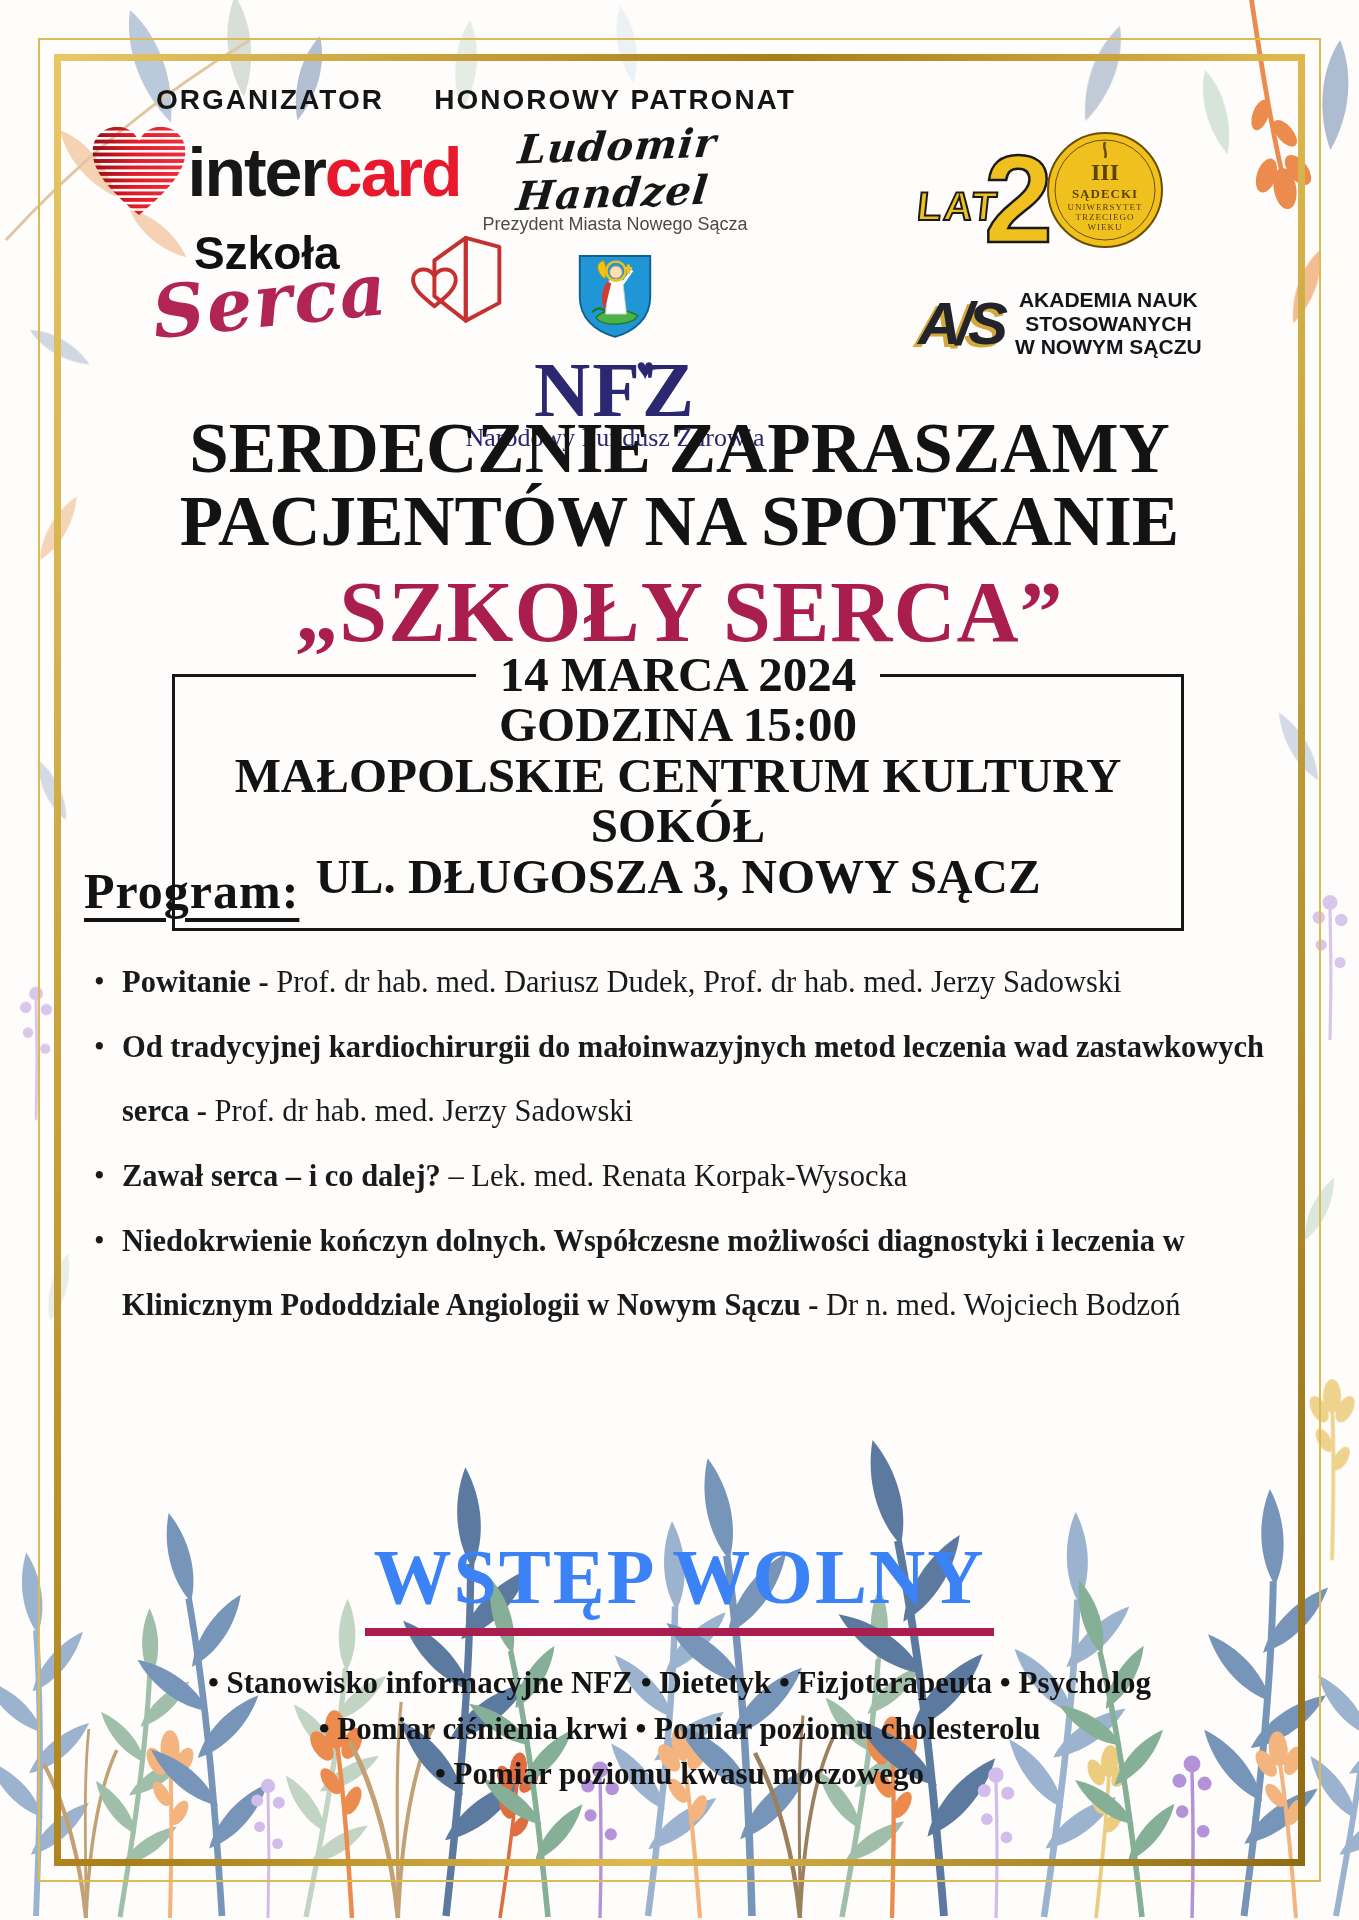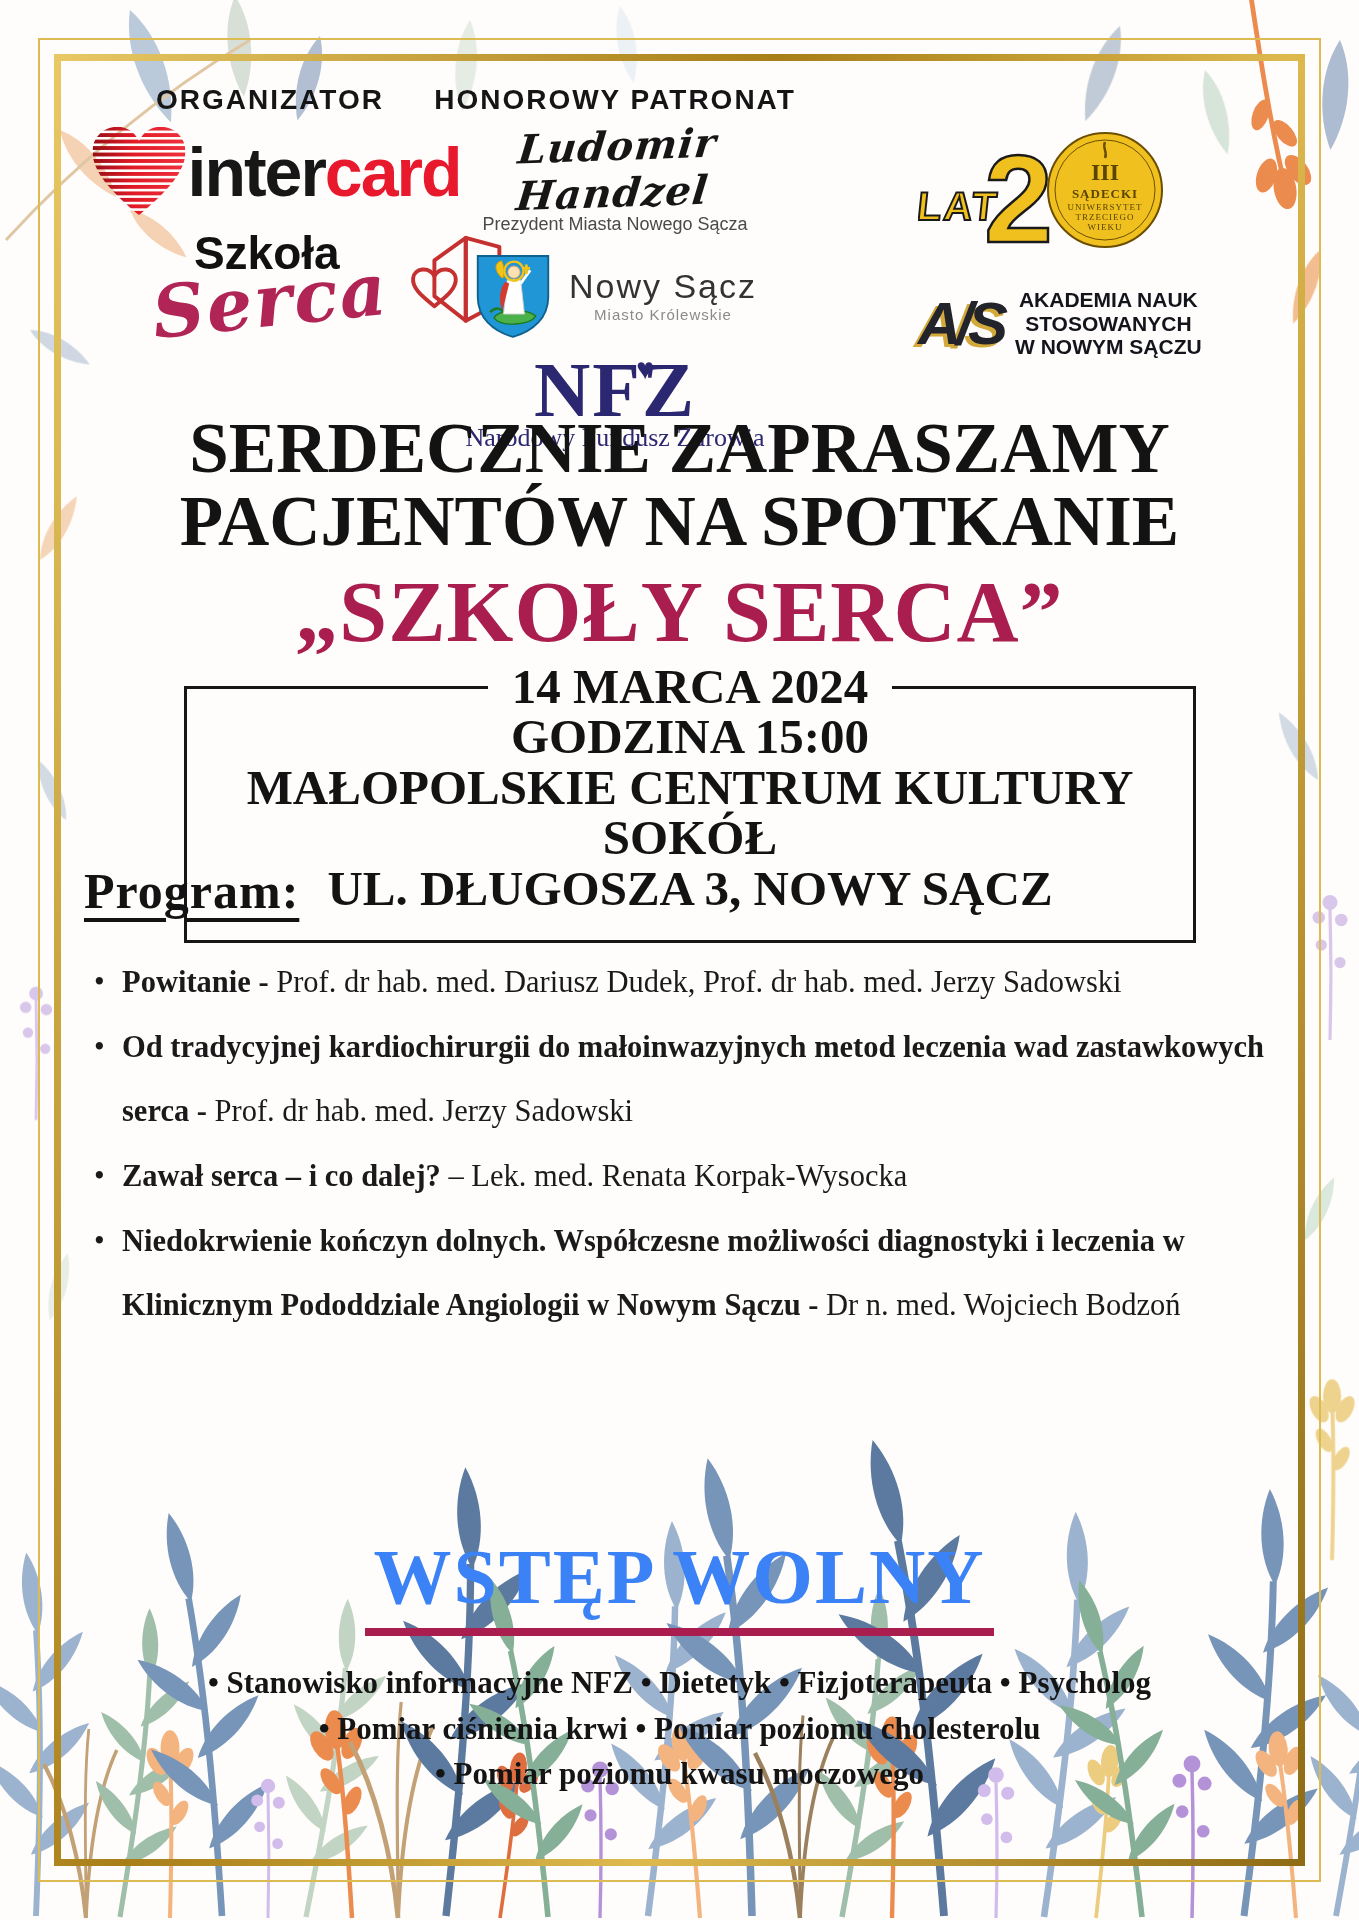--- a/index.html
+++ b/index.html
@@ -38,21 +38,21 @@
   .col-lat{position:absolute;left:918px;top:126px;width:340px;}
   .ans-row{display:flex;align-items:center;gap:12px;margin-top:28px;}
   .ans-monogram{font-family:"Liberation Sans",sans-serif;font-weight:800;font-style:italic;font-size:60px;
                 color:#23232b;letter-spacing:-5px;text-shadow:-4px 3px 0 #d2a93a;}
   .ans-lines{font-family:"Liberation Sans",sans-serif;font-weight:800;font-size:21px;line-height:1.12;color:#14141c;text-align:center;}
   
   .title{position:absolute;top:412px;left:0;right:0;text-align:center;}
   .title-l{font-size:71px;font-weight:700;line-height:1.03;color:#131313;letter-spacing:0;}
   .title-crimson{margin-top:4px;font-size:86px;font-weight:700;color:#a91e4e;letter-spacing:1px;}
   
-  .event-box{position:absolute;left:172px;top:650px;width:1012px;box-sizing:border-box;margin:12px;
+  .event-box{position:absolute;left:172px;top:650px;width:1012px;box-sizing:border-box;margin:0;
              border:3px solid #161616;padding:0 14px 26px;text-align:center;
              font-weight:700;font-size:49px;line-height:1.03;color:#131313;}
   .event-box legend{margin:0 auto;padding:0 24px;font-weight:700;font-size:49px;}
   
   .program{position:absolute;left:84px;top:862px;width:1224px;}
   .program-heading{display:inline-block;font-size:50px;font-weight:700;letter-spacing:1px;color:#131313;
                    text-decoration:underline;text-decoration-thickness:4px;text-underline-offset:10px;margin:0;}
   .program ul{list-style:none;margin:30px 0 0;padding:0;}
   .program li{position:relative;padding-left:38px;font-size:30.5px;line-height:2.12;color:#1a1a1a;margin:0;}
   .program li::before{content:"•";position:absolute;left:10px;top:0;}
@@ -234,24 +234,20 @@
           <path d="M22 70 C28 60 56 60 66 68 C60 78 30 80 22 70 Z" fill="#4bb24b" stroke="#1d7a1d" stroke-width="1.5"></path>
           <path d="M18 64 C24 58 30 60 32 64" fill="none" stroke="#1d7a1d" stroke-width="2.5"></path>
           <path d="M36 30 L50 30 L54 66 L32 66 Z" fill="#ffffff" stroke="#cfcfcf" stroke-width="1"></path>
           <path d="M34 32 C27 40 27 54 31 62 L38 34 Z" fill="#d23b2e"></path>
           <path d="M30 28 C22 20 22 12 30 10 C33 16 33 22 32 28 Z" fill="#f2c319" stroke="#c79a00" stroke-width="1"></path>
           <circle cx="43" cy="22" r="6.5" fill="#ffe0b3" stroke="#c79a6a" stroke-width="1"></circle>
           <circle cx="43" cy="21" r="10" fill="none" stroke="#f2c319" stroke-width="2.5"></circle>
           <path d="M50 34 L60 20" stroke="#ffffff" stroke-width="3"></path>
           <path d="M56 14 L56 24 M52 18 L60 18" stroke="#f2c319" stroke-width="3"></path>
         </svg>
-        <div>
-          <div class="city-name">Nowy Sącz</div>
-          <div class="city-sub">Miasto Królewskie</div>
-        </div>
       </div>
 
       <div class="nfz">
         <span class="nfz-abbr"><span>NFZ</span><span class="nfz-heart">♥</span></span>
         <div class="nfz-full">Narodowy Fundusz Zdrowia</div>
       </div>
     </div>
 
     <div class="col-lat">
       <svg width="262" height="130" viewBox="0 0 262 130" aria-hidden="true">

